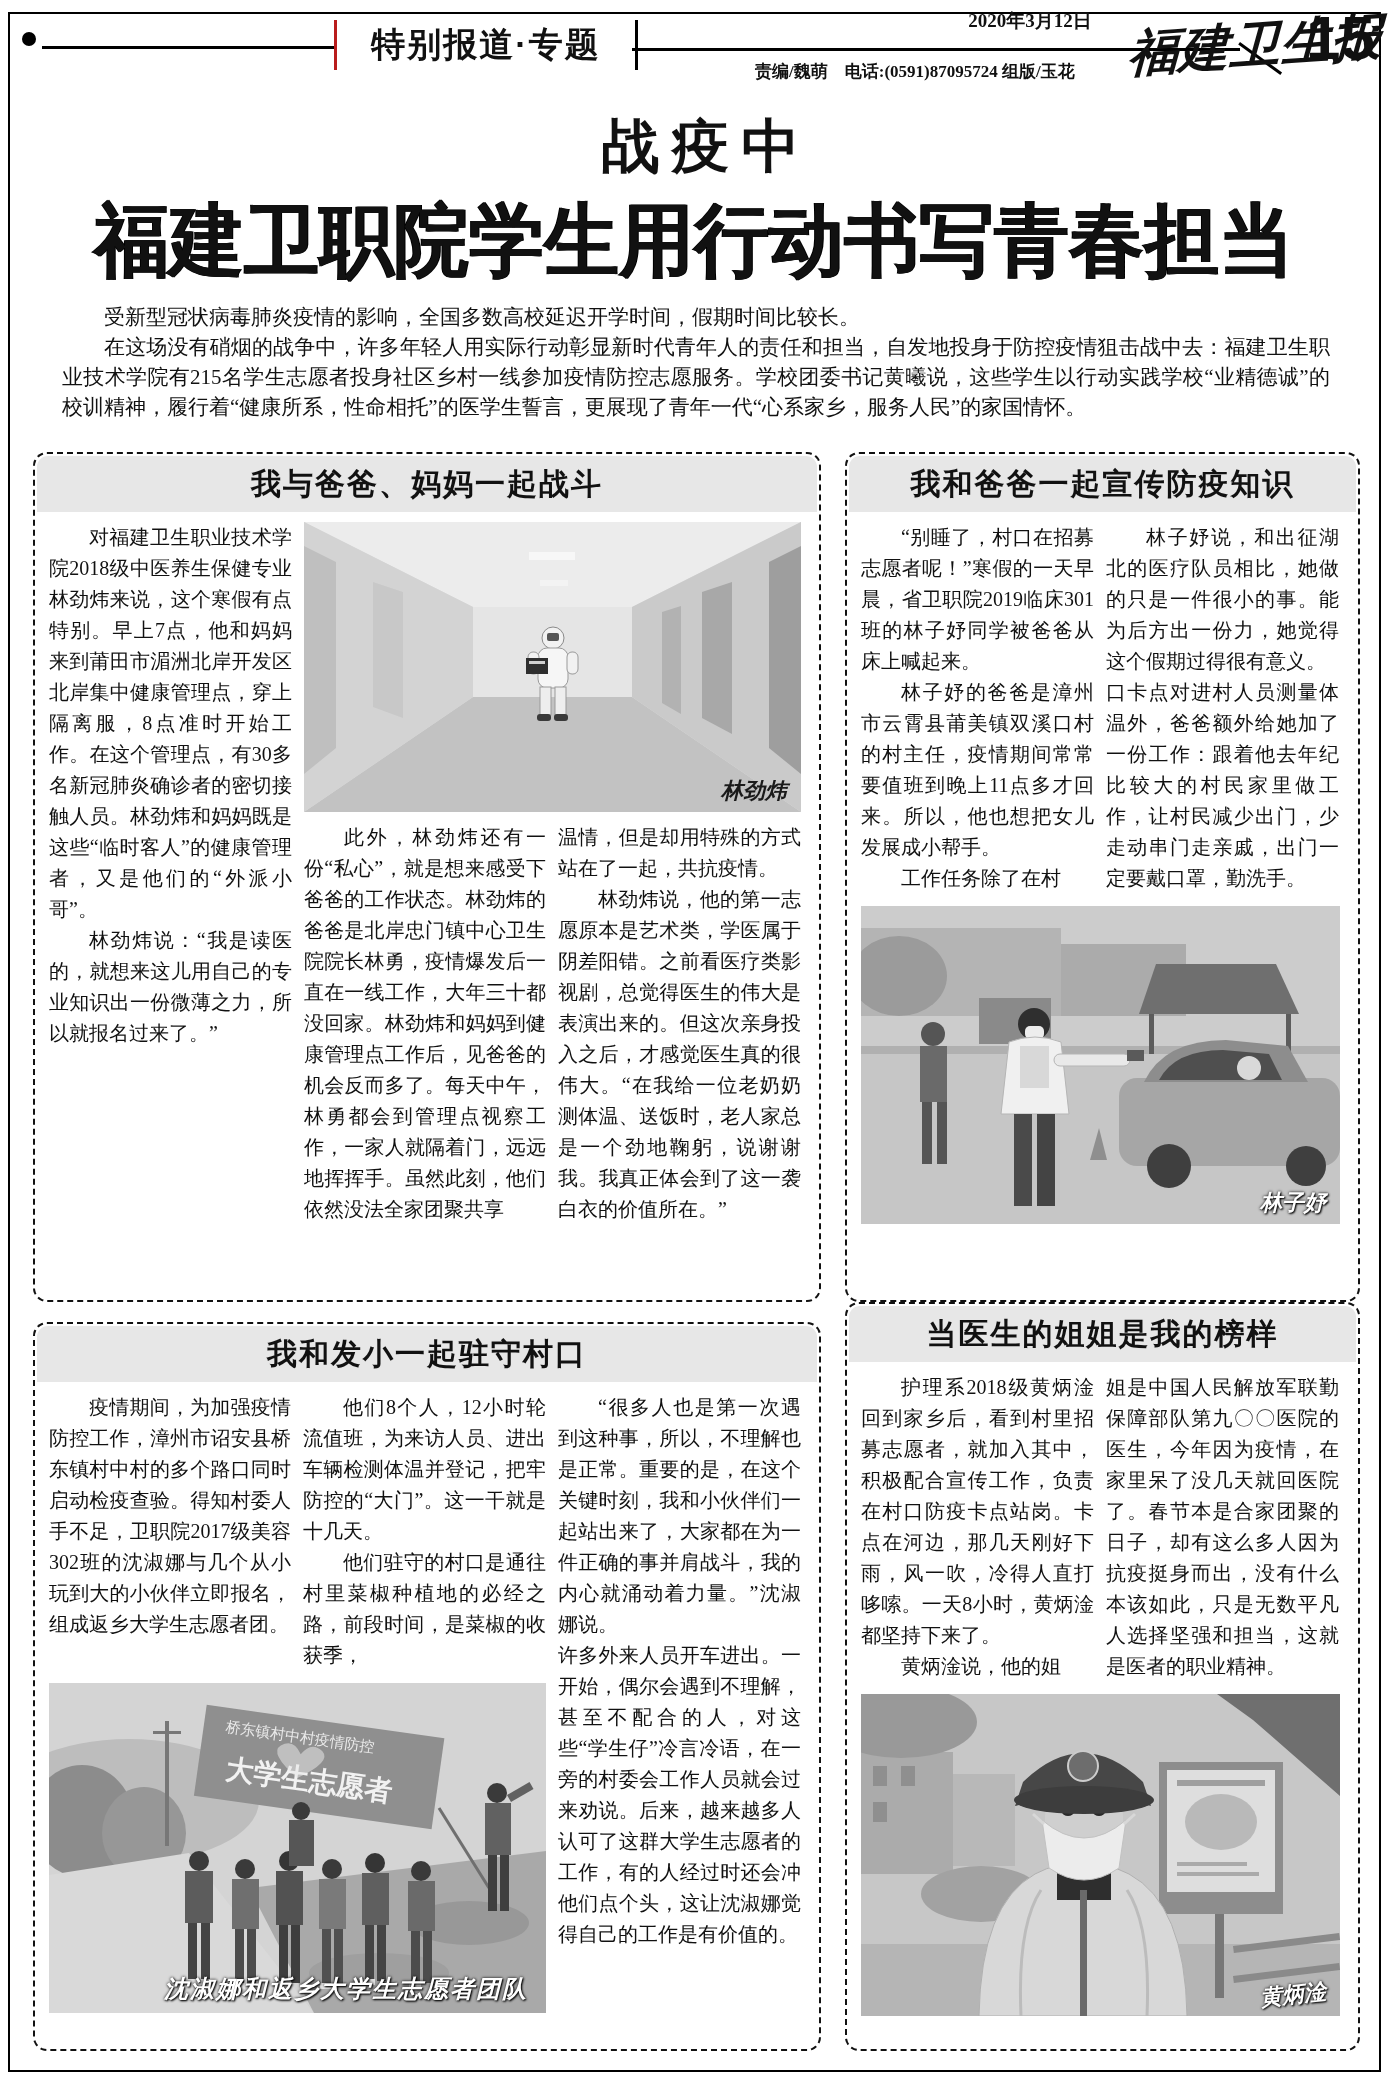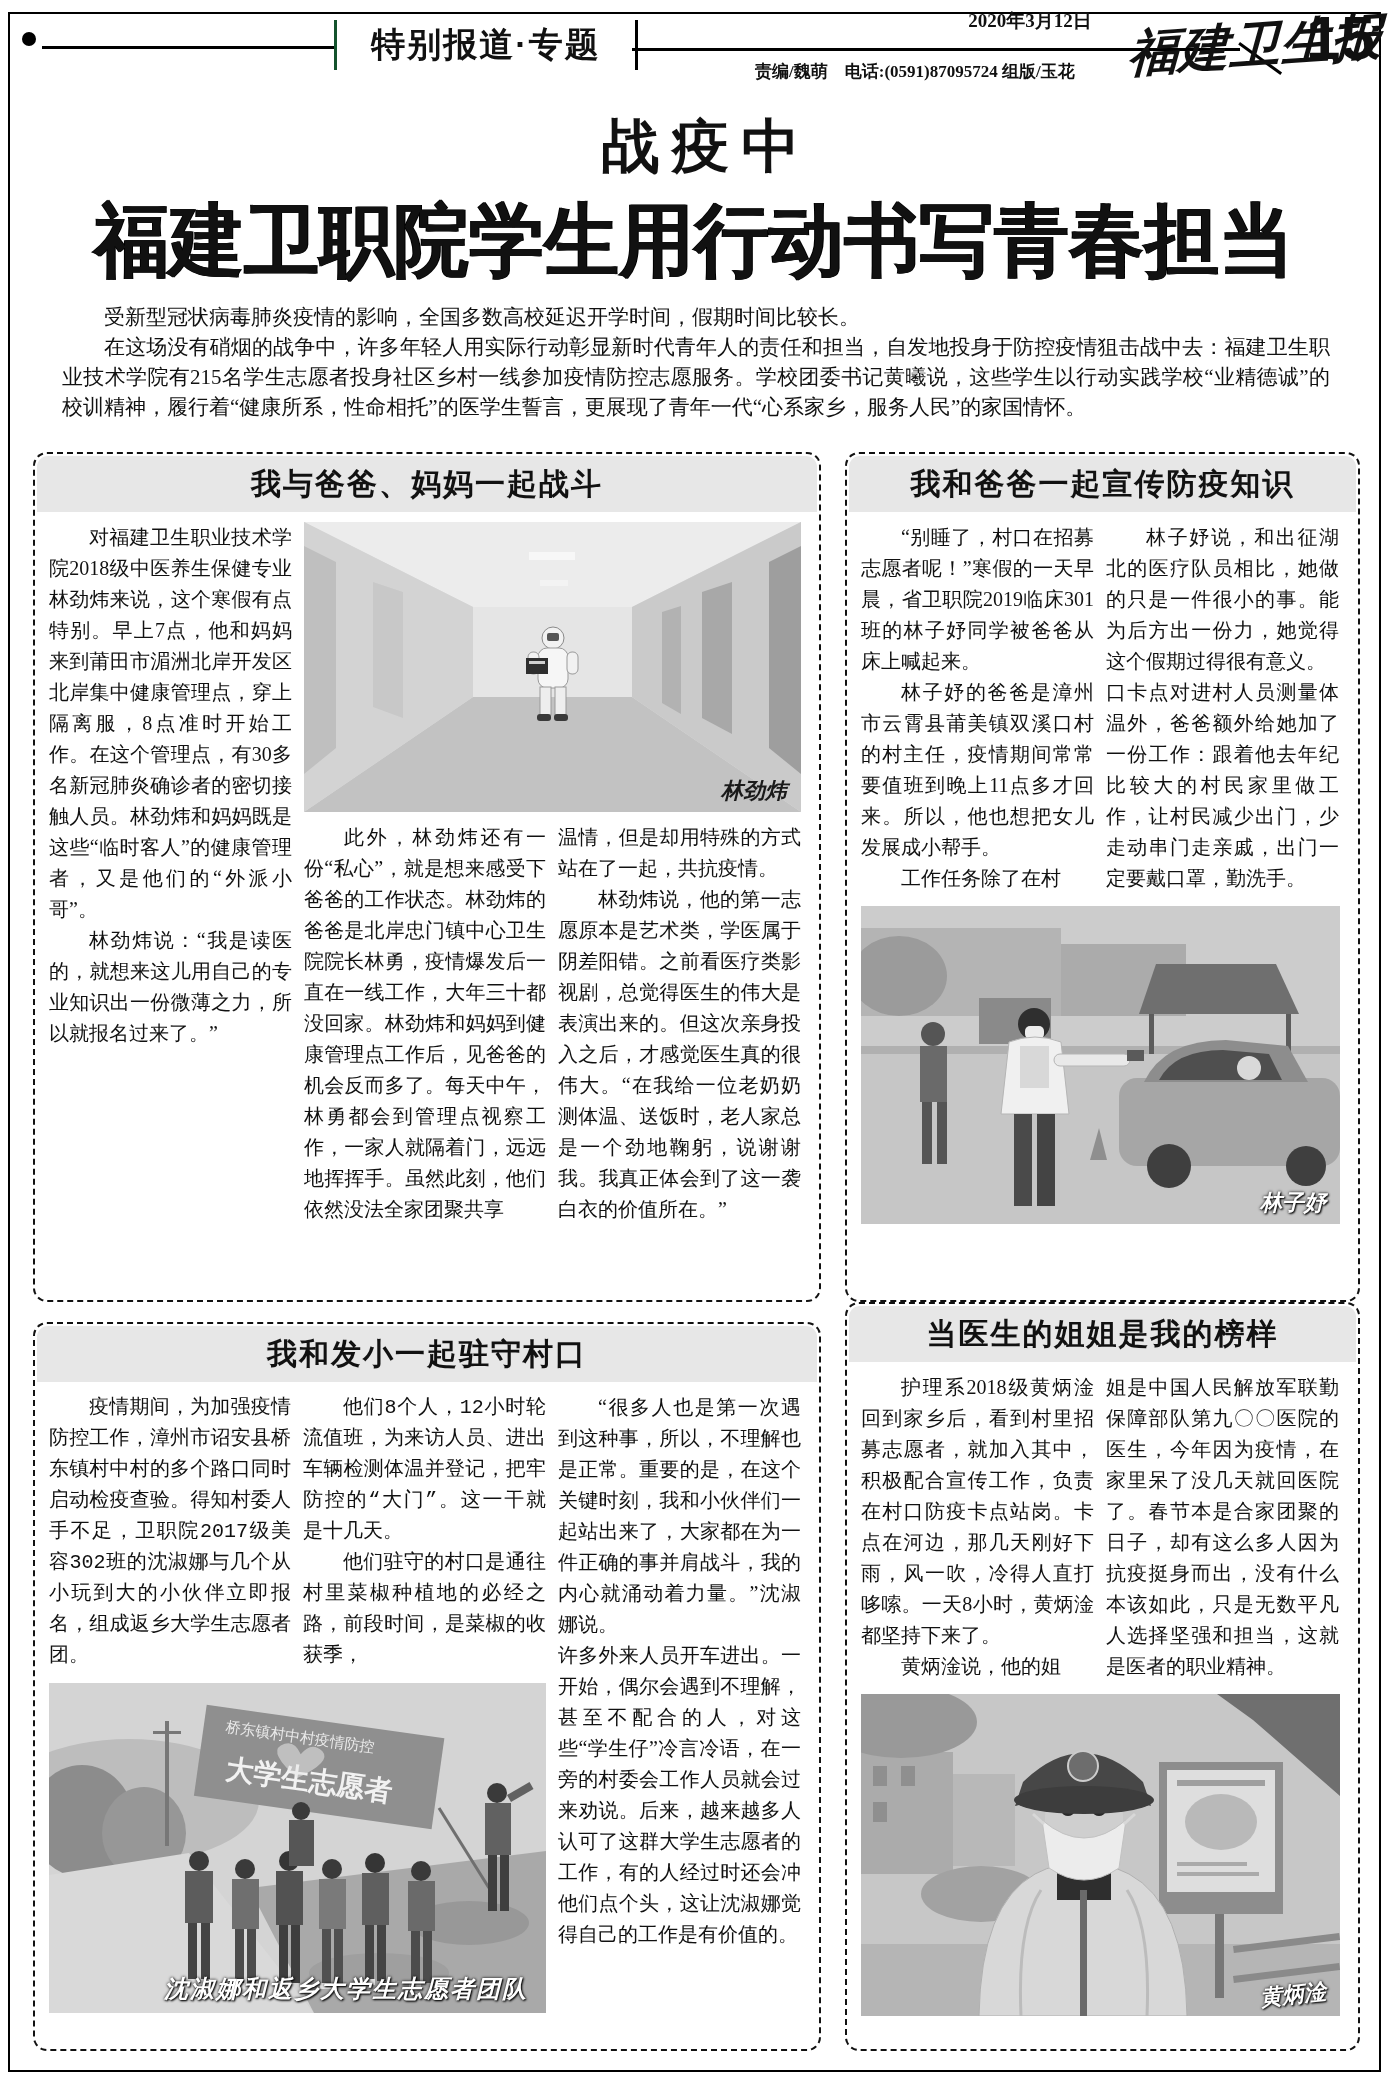--- a/index.html
+++ b/index.html
@@ -4,21 +4,21 @@
 <style>
   html,body{margin:0;padding:0;background:#fff;}
   #paper{position:relative;width:1389px;height:2082px;background:#fff;overflow:hidden;
          font-family:"Liberation Serif","DejaVu Serif",serif;color:#111;}
   .abs{position:absolute;}
   
   #frame{left:8px;top:12px;width:1369px;height:2056px;border:2px solid #000;}
   #corner-dot{left:22px;top:32px;width:14px;height:14px;border-radius:50%;background:#000;}
   #rule-left{left:42px;top:46px;width:292px;height:3px;background:#000;}
   #section-box{left:334px;top:20px;width:298px;height:50px;background:#fff;
-               border-left:3px solid #14532d;border-right:3px solid #000;
+               border-left:3px solid #b91c1c;border-right:3px solid #000;
                display:flex;align-items:center;justify-content:center;}
   #section-box span{font-family:"Liberation Sans","DejaVu Sans",sans-serif;font-weight:900;font-size:34px;letter-spacing:2px;}
   #rule-right{left:632px;top:48px;width:608px;height:3px;background:#000;}
   #rule-slash{left:1240px;top:42px;width:52px;height:3px;background:#000;transform:rotate(36deg);transform-origin:left top;}
   #pub-date{left:880px;top:8px;width:300px;text-align:center;font-weight:bold;font-size:19px;}
   #editor-line{left:755px;top:60px;width:480px;font-size:17px;font-weight:bold;}
   #masthead{left:1128px;top:12px;font-size:50px;font-weight:900;font-style:italic;
             transform:rotate(-4deg) skewX(-6deg);letter-spacing:1px;}
   #page-num{left:1306px;top:2px;font-family:"Liberation Sans","DejaVu Sans",sans-serif;font-weight:700;font-size:62px;}
   
@@ -174,21 +174,21 @@
       <span class="cap-light">林子妤</span>
     </div>
   </div>
 
   <div class="abs card" style="left:33px;top:1322px;width:788px;height:729px;">
     <div class="band">
       <span>我和发小一起驻守村口</span>
     </div>
     <div class="cols">
       <div class="w497">
-        <div class="cols" style="padding:0;font-family:Liberation Mono, monospace;">
+        <div class="cols" style="padding:0;">
           <div class="col" style="width:242px;">
             <p class="bp">疫情期间，为加强疫情防控工作，漳州市诏安县桥东镇村中村的多个路口同时启动检疫查验。得知村委人手不足，卫职院2017级美容302班的沈淑娜与几个从小玩到大的小伙伴立即报名，组成返乡大学生志愿者团。</p>
           </div>
           <div class="col" style="width:243px;">
             <p class="bp">他们8个人，12小时轮流值班，为来访人员、进出车辆检测体温并登记，把牢防控的“大门”。这一干就是十几天。</p>
             <p class="bp">他们驻守的村口是通往村里菜椒种植地的必经之路，前段时间，是菜椒的收获季，</p>
           </div>
         </div>
         <div class="photo" style="margin-top:12px;width:497px;height:330px;">
           <svg viewBox="0 0 497 330" preserveAspectRatio="none">

